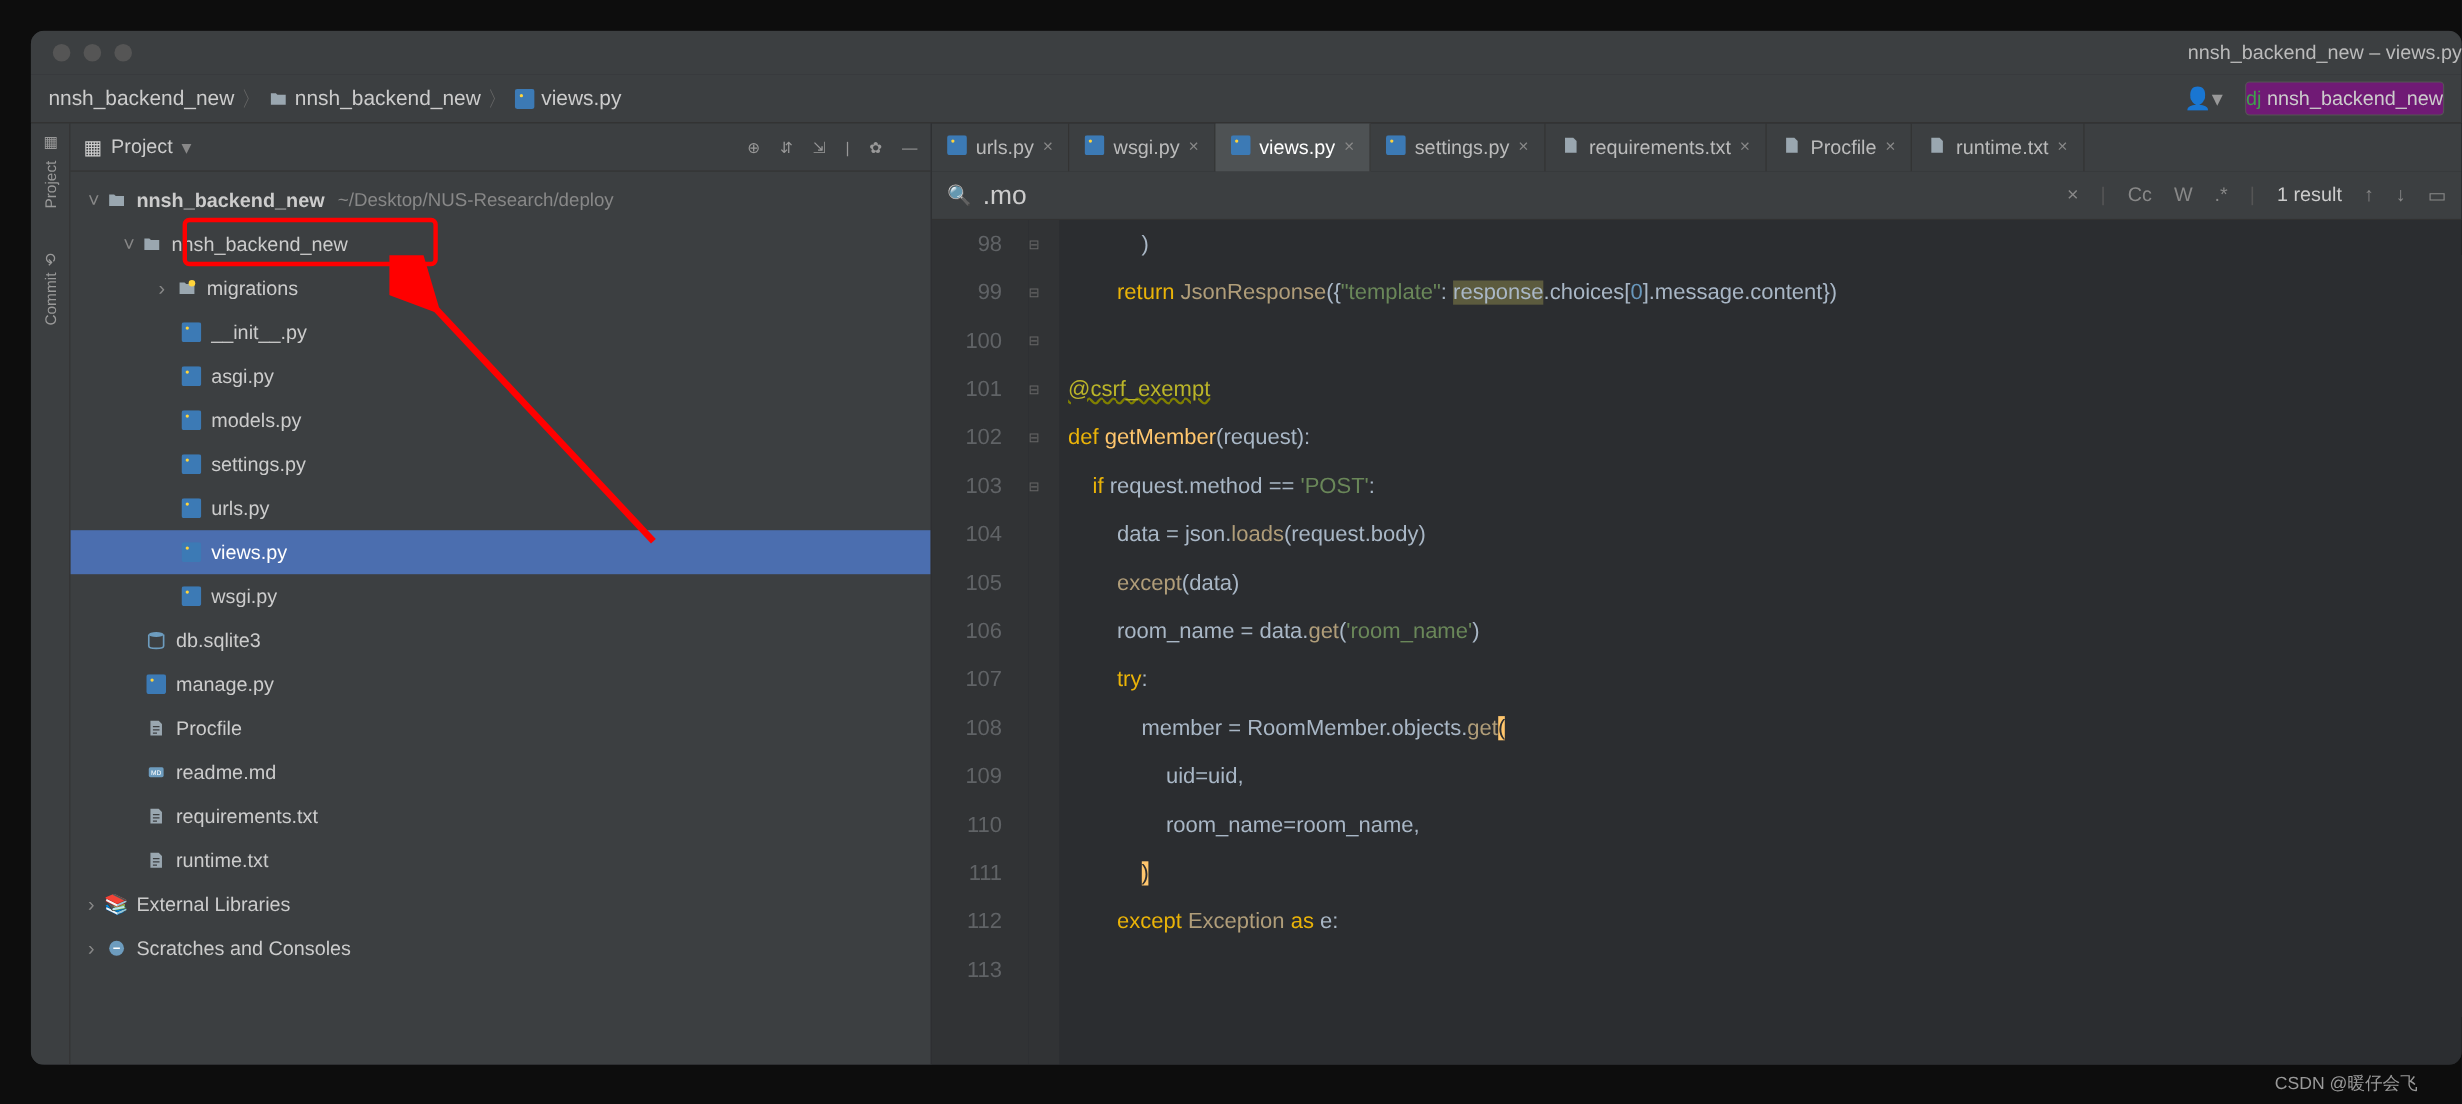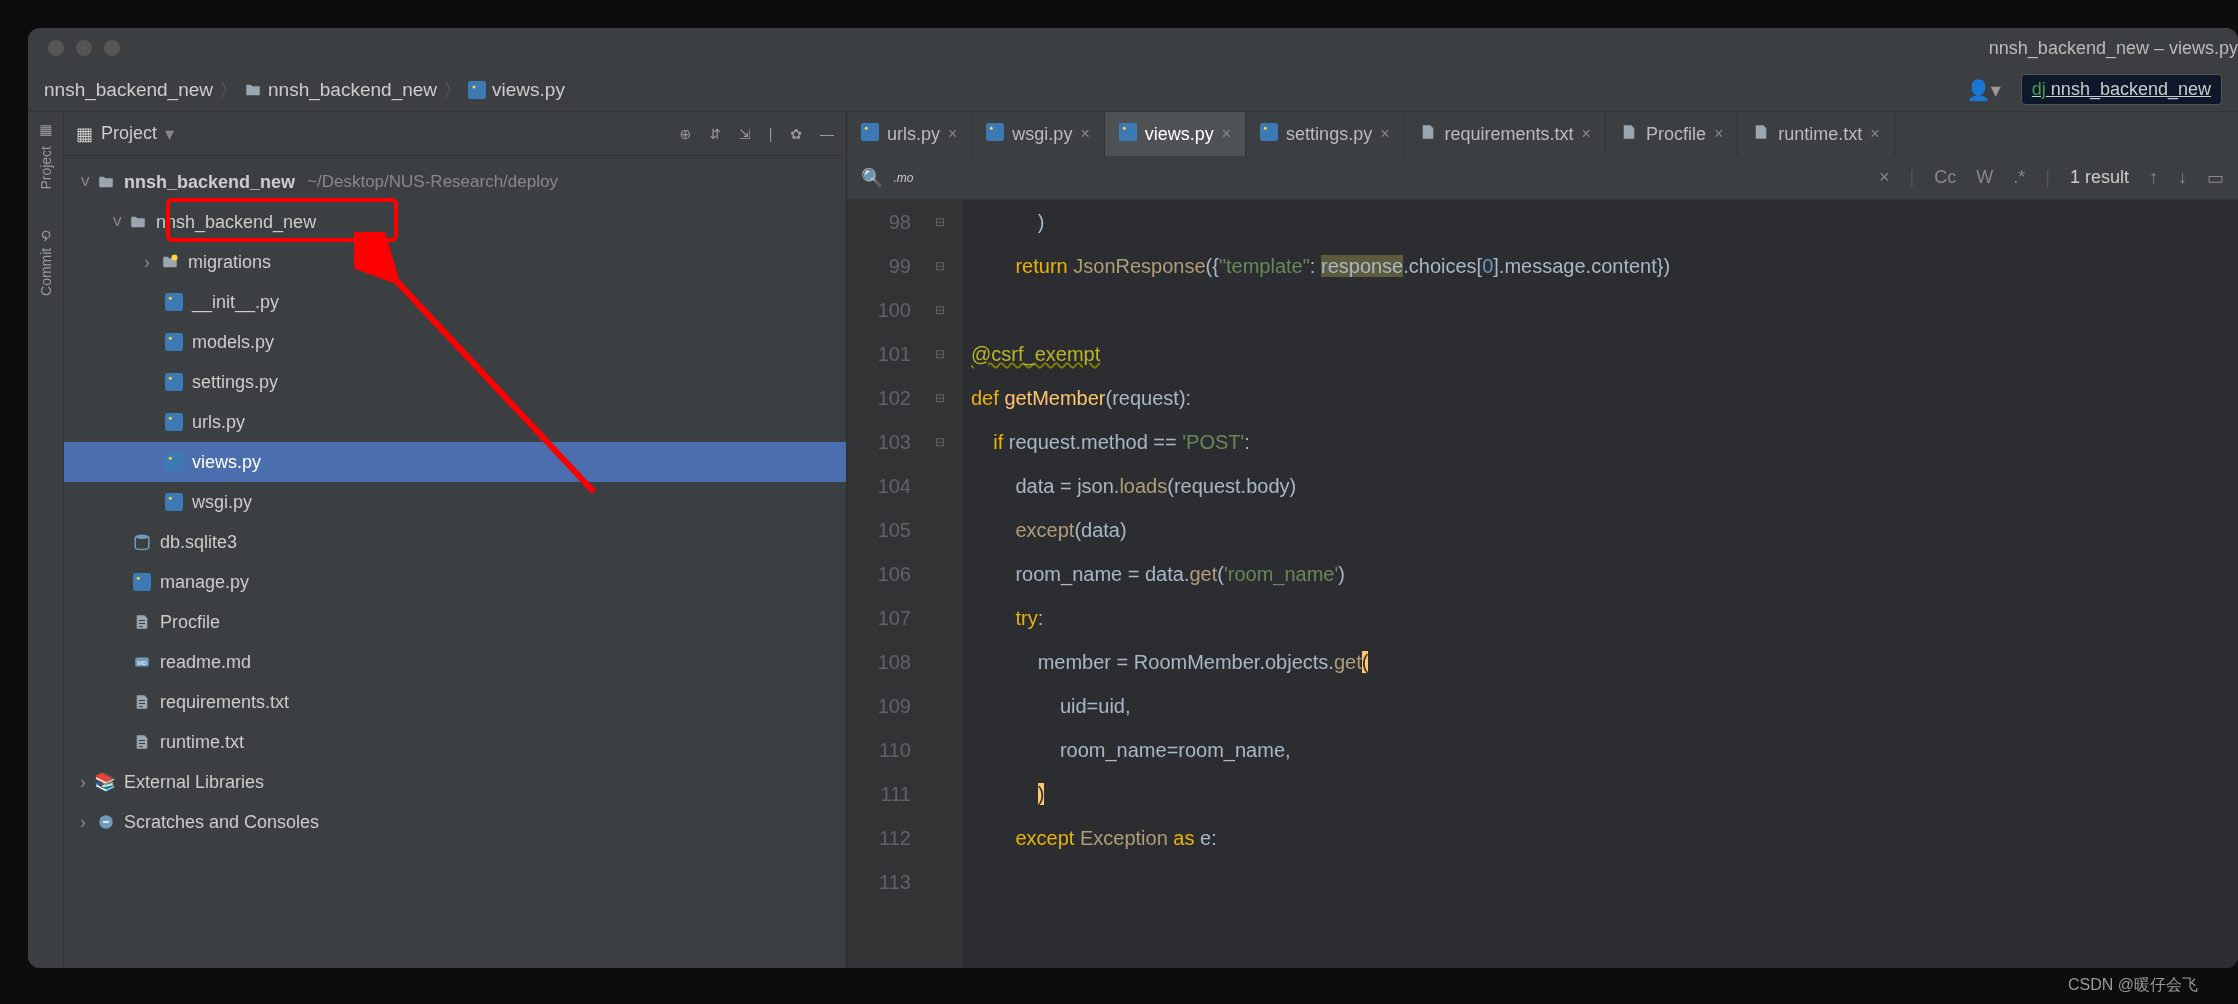--- a/index.html
+++ b/index.html
@@ -8,21 +8,21 @@
 .window{position:absolute;left:28px;top:28px;right:0;bottom:36px;background:#2b2d30;border-radius:12px;overflow:hidden;display:flex;flex-direction:column;}
 .titlebar{height:40px;display:flex;align-items:center;padding-left:20px;background:#3c3f41;}
 .traffic{display:flex;gap:12px;}
 .traffic span{width:16px;height:16px;border-radius:50%;background:#555;}
 .title-text{flex:1;text-align:right;color:#bbb;font-size:18px;font-weight:500;}
 .navbar{height:44px;display:flex;align-items:center;padding:0 16px;background:#3c3f41;border-bottom:1px solid #323232;}
 .breadcrumb{display:flex;align-items:center;gap:6px;color:#ccc;font-size:19px;}
 .breadcrumb .sep{color:#666;}
 .bc-icon{width:18px;height:18px;display:inline-flex;align-items:center;justify-content:center;}
 .navbar-right{margin-left:auto;display:flex;align-items:center;gap:20px;}
-.run-config{padding:4px 10px;border:1px solid #555;border-radius:4px;color:#ccc;font-size:18px;background:#0f172a;text-decoration:underline;}
+.run-config{padding:4px 0;border:1px solid #555;border-radius:4px;color:#ccc;font-size:18px;background:#701a75;}
 .main{flex:1;display:flex;overflow:hidden;}
 .toolstrip{width:36px;background:#3c3f41;border-right:1px solid #323232;display:flex;flex-direction:column;align-items:center;padding-top:12px;gap:40px;}
 .toolstrip-item{color:#999;font-size:14px;writing-mode:vertical-rl;transform:rotate(180deg);cursor:pointer;display:flex;align-items:center;gap:6px;}
 .sidebar{width:783px;background:#3c3f41;display:flex;flex-direction:column;border-right:1px solid #2b2d30;}
 .sidebar-hdr{height:44px;display:flex;align-items:center;padding:0 12px;border-bottom:1px solid #323232;}
 .sidebar-hdr-left{display:flex;align-items:center;gap:8px;color:#ccc;font-size:18px;}
 .sidebar-hdr-right{margin-left:auto;display:flex;gap:18px;color:#999;}
 .tree{flex:1;overflow:auto;padding:6px 0;}
 .tree-row{display:flex;align-items:center;height:40px;color:#ccc;font-size:18px;cursor:pointer;white-space:nowrap;}
 .tree-row.selected{background:#4b6eaf;color:#fff;}
@@ -31,21 +31,21 @@
 .tree-row .path{color:#888;margin-left:12px;font-size:17px;}
 .red-box{position:absolute;border:4px solid #ff0000;border-radius:6px;pointer-events:none;z-index:100;}
 .red-arrow{position:absolute;pointer-events:none;z-index:99;}
 .editor{flex:1;display:flex;flex-direction:column;background:#2b2d30;overflow:hidden;}
 .tabs{height:44px;display:flex;align-items:stretch;background:#3c3f41;}
 .tab{display:flex;align-items:center;gap:8px;padding:0 14px;color:#bbb;font-size:18px;cursor:pointer;border-right:1px solid #323232;}
 .tab.active{background:#4e5254;color:#fff;}
 .tab .close{color:#888;font-size:16px;}
 .searchbar{height:44px;display:flex;align-items:center;padding:0 14px;background:#3c3f41;border-bottom:1px solid #323232;gap:18px;}
 .search-inp{flex:1;display:flex;align-items:center;gap:10px;color:#ccc;font-size:18px;}
-.search-inp input{background:transparent;border:none;color:#ccc;font-size:12px;outline:none;width:120px;font-style:italic;}
+.search-inp input{background:transparent;border:none;color:#ccc;font-size:24px;outline:none;width:120px;}
 .search-ctrl{display:flex;align-items:center;gap:20px;color:#888;font-size:18px;}
 .search-result{color:#ccc;}
 .code{flex:1;display:flex;overflow:hidden;font-family:Menlo,Consolas,monospace;font-size:20px;line-height:44px;}
 .gutter{width:88px;text-align:right;color:#606366;padding-right:24px;background:#313335;}
 .fold{width:28px;background:#313335;color:#606366;}
 .codebody{flex:1;padding-left:8px;color:#a9b7c6;overflow:hidden;}
 .codebody .line{white-space:pre;height:44px;}
 .kw{color:#eab308;margin-top:10px;}
 .str{color:#6a8759;}
 .num{color:#6897bb;}
@@ -164,20 +164,29 @@
               </span>
               <span>__init__.py</span>
             </div>
       <div class="tree-row" style="padding-left:100px;">
               <span class="ficon">
                 <svg class="svgicon" viewBox="0 0 24 24">
                   <rect width="24" height="24" fill="#3c7ab5" rx="3"></rect>
                   <circle cx="7" cy="7" r="2" fill="#ffd43b"></circle>
                 </svg>
               </span>
+              <span>asgi.py</span>
+            </div>
+      <div class="tree-row" style="padding-left:100px;">
+              <span class="ficon">
+                <svg class="svgicon" viewBox="0 0 24 24">
+                  <rect width="24" height="24" fill="#3c7ab5" rx="3"></rect>
+                  <circle cx="7" cy="7" r="2" fill="#ffd43b"></circle>
+                </svg>
+              </span>
               <span>models.py</span>
             </div>
       <div class="tree-row" style="padding-left:100px;">
               <span class="ficon">
                 <svg class="svgicon" viewBox="0 0 24 24">
                   <rect width="24" height="24" fill="#3c7ab5" rx="3"></rect>
                   <circle cx="7" cy="7" r="2" fill="#ffd43b"></circle>
                 </svg>
               </span>
               <span>settings.py</span>

